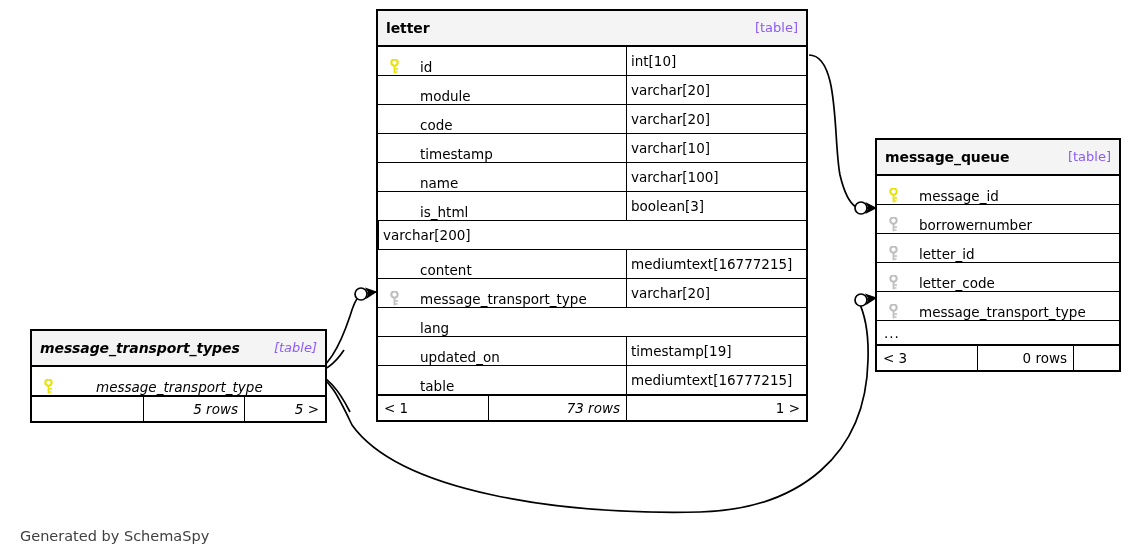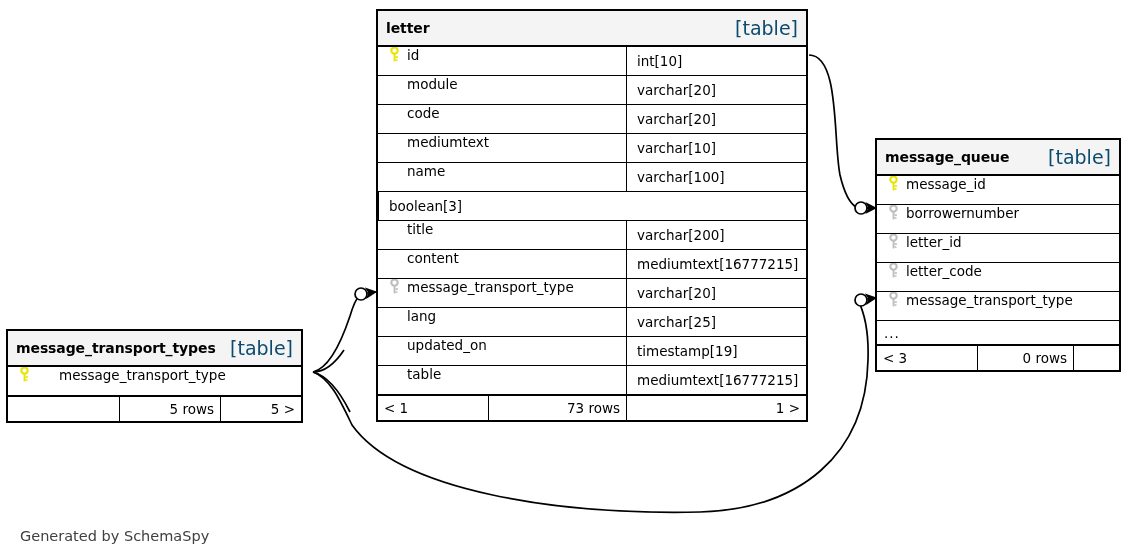--- a/index.html
+++ b/index.html
@@ -46,42 +46,43 @@
     padding: 4px 8px 5px 8px;
     box-sizing: border-box;
     height: 36px;
   }
   .tbl-name {
     font-weight: bold;
     font-size: 14px;
     letter-spacing: -0.1px;
   }
   .tbl-tag {
-    font-size: 19px;
-    color: #0c4a6e;
+    font-size: 13px;
+    color: #8b5cf6;
   }
   .row {
     display: flex;
     height: 29px;
     box-sizing: border-box;
     border-bottom: 1px solid #000000;
   }
   .cell-name {
     display: flex;
-    align-items: flex-start;
+    align-items: flex-end;
     box-sizing: border-box;
     padding-left: 7px;
     overflow: hidden;
     white-space: nowrap;
+    gap: 13px;
   }
   .cell-type {
     display: flex;
     align-items: center;
     box-sizing: border-box;
-    padding-left: 10px;
+    padding-left: 4px;
     border-left: 1px solid #000000;
     white-space: nowrap;
     overflow: hidden;
   }
   .key-slot {
     width: 18px;
     min-width: 18px;
     display: inline-flex;
     align-items: center;
     justify-content: center;
@@ -115,33 +116,33 @@
   .foot-mid  { justify-content: flex-end; border-left: 1px solid #000000; }
   .foot-right{ justify-content: flex-end; border-left: 1px solid #000000; }
 
   
   #tbl-letter {
     left: 376px; top: 9px; width: 432px;
   }
   #tbl-letter .cell-name { width: 248px; }
   #tbl-letter .cell-type { width: 180px; }
   #tbl-letter .foot-left { width: 110px; }
-  #tbl-letter .foot-mid  { width: 138px; }
+  #tbl-letter .foot-mid  { width: 138px; font-style: italic; }
   #tbl-letter .foot-right{ width: 180px; }
 
   #tbl-mq {
     left: 875px; top: 138px; width: 246px;
   }
   #tbl-mq .cell-name { width: 100%; }
   #tbl-mq .foot-left { width: 100px; }
   #tbl-mq .foot-mid  { width: 96px; }
   #tbl-mq .foot-right{ width: 46px; }
 
   #tbl-mtt {
-    left: 6px; top: 329px; width: 297px;
+    left: 30px; top: 329px; width: 297px; font-style: italic;
   }
   #tbl-mtt .cell-name { width: 100%; padding-left: 7px; }
   #tbl-mtt .cell-name .col-label { padding-left: 22px; }
   #tbl-mtt .foot-left { width: 111px; }
   #tbl-mtt .foot-mid  { width: 101px; padding-left: 19px; }
   #tbl-mtt .foot-right{ width: 81px; }
 
   .caption {
     position: absolute;
     left: 20px;
@@ -227,48 +228,48 @@
         <span class="col-label">code</span>
       </div>
       <div class="cell-type">
         <span>varchar[20]</span>
       </div>
     </div>
 
     <div class="row">
       <div class="cell-name">
         <span class="key-slot"></span>
-        <span class="col-label">mediumtext</span>
+        <span class="col-label">timestamp</span>
       </div>
       <div class="cell-type">
         <span>varchar[10]</span>
       </div>
     </div>
 
     <div class="row">
       <div class="cell-name">
         <span class="key-slot"></span>
         <span class="col-label">name</span>
       </div>
       <div class="cell-type">
         <span>varchar[100]</span>
       </div>
     </div>
 
     <div class="row">
+      <div class="cell-name">
+        <span class="key-slot"></span>
+        <span class="col-label">is_html</span>
+      </div>
       <div class="cell-type">
         <span>boolean[3]</span>
       </div>
     </div>
 
     <div class="row">
-      <div class="cell-name">
-        <span class="key-slot"></span>
-        <span class="col-label">title</span>
-      </div>
       <div class="cell-type">
         <span>varchar[200]</span>
       </div>
     </div>
 
     <div class="row">
       <div class="cell-name">
         <span class="key-slot"></span>
         <span class="col-label">content</span>
       </div>
@@ -292,23 +293,20 @@
       <div class="cell-type">
         <span>varchar[20]</span>
       </div>
     </div>
 
     <div class="row">
       <div class="cell-name">
         <span class="key-slot"></span>
         <span class="col-label">lang</span>
       </div>
-      <div class="cell-type">
-        <span>varchar[25]</span>
-      </div>
     </div>
 
     <div class="row">
       <div class="cell-name">
         <span class="key-slot"></span>
         <span class="col-label">updated_on</span>
       </div>
       <div class="cell-type">
         <span>timestamp[19]</span>
       </div>

